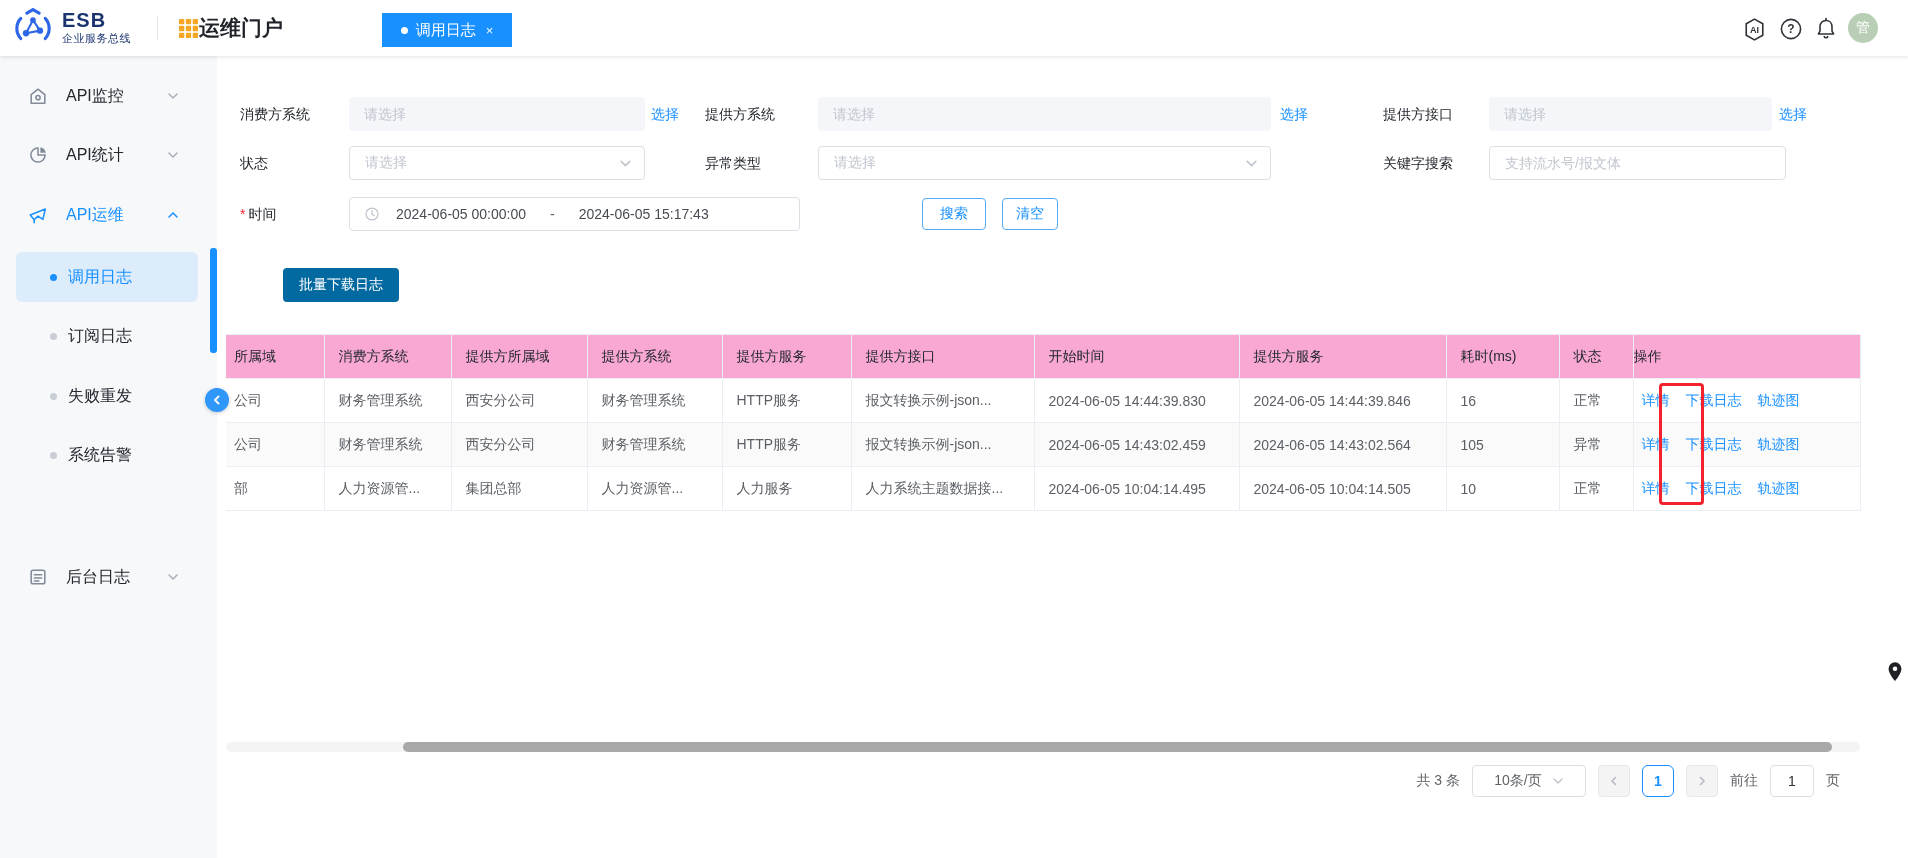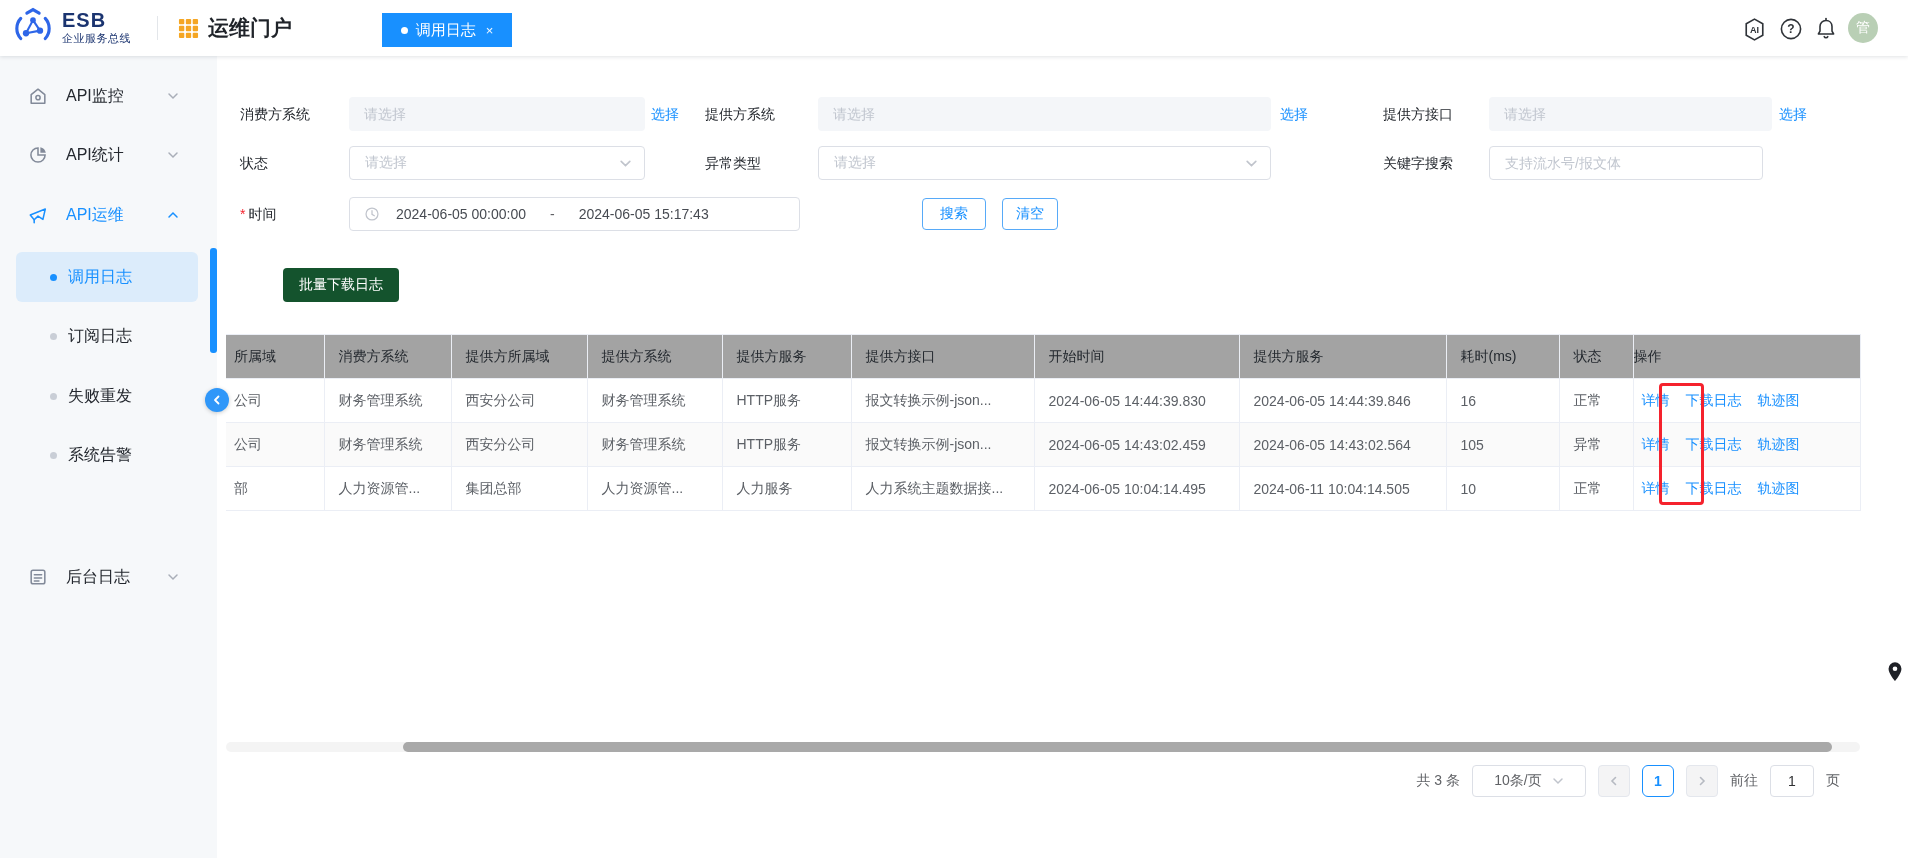--- a/index.html
+++ b/index.html
@@ -8,21 +8,21 @@
   .app { position:relative; width:1908px; height:858px; background:#fff; overflow:hidden; }
 
   
   .topbar { position:absolute; left:0; top:0; width:1908px; height:56px; background:#fff;
     box-shadow:0 1px 4px rgba(0,21,41,.12); z-index:20; }
   .brand { position:absolute; left:12px; top:7px; display:flex; align-items:center; }
   .brand-text { margin-left:8px; color:#1b3470; }
   .brand-title { font-size:20px; font-weight:bold; letter-spacing:1px; line-height:21px; }
   .brand-sub { font-size:11px; letter-spacing:.5px; }
   .vdivider { position:absolute; left:157px; top:16px; width:1px; height:24px; background:#e3e6ea; }
-  .portal { position:absolute; left:178px; top:14px; display:flex; align-items:center; gap:9px; }
+  .portal { position:absolute; left:178px; top:14px; display:flex; align-items:center; }
   .portal-title { font-size:21px; font-weight:bold; color:#1f2329; }
   .tab { position:absolute; left:382px; top:13px; width:130px; height:34px; background:#1890ff;
     color:#fff; display:flex; align-items:center; justify-content:center; font-size:15px; cursor:pointer; }
   .tab-dot { width:7px; height:7px; border-radius:50%; background:#fff; margin-right:8px; }
   .tab-close { margin-left:10px; font-size:13px; opacity:.95; }
   .searchbox { position:absolute; left:1376px; top:14px; width:277px; height:30px; border:1px solid #dfe3e8;
     border-radius:15px; display:flex; align-items:center; padding:0 12px; background:#fff; }
   .searchbox input { border:none; outline:none; flex:1; font-size:14px; margin-left:6px; color:#606266;
     font-family:inherit; background:transparent; }
   .searchbox input::placeholder { color:#b4bac6; }
@@ -62,27 +62,27 @@
     display:flex; align-items:center; padding:0 12px 0 15px; cursor:pointer; }
   .selbox .ph { flex:1; font-size:14px; color:#c1c6cf; }
   .sel-link { position:absolute; font-size:14px; color:#1890ff; cursor:pointer; text-decoration:none; }
   .timebox { position:absolute; left:349px; top:197px; width:451px; height:34px; background:#fff;
     border:1px solid #dcdfe6; border-radius:4px; display:flex; align-items:center; padding:0 14px;
     font-size:14px; color:#474b52; cursor:pointer; }
   .timebox .tsep { margin:0 24px; color:#606266; }
   .timebox .tstart { margin-left:16px; }
   .btn-outline { position:absolute; height:32px; background:#fff; border:1px solid #57aaf8; border-radius:4px;
     color:#1890ff; font-size:14px; cursor:pointer; font-family:inherit; }
-  .btn-disabled { position:absolute; left:283px; top:268px; width:116px; height:34px; background:#14532d;
+  .btn-disabled { position:absolute; left:283px; top:268px; width:116px; height:34px; background:#0369a1;
     border:none; border-radius:4px; color:#fff; font-size:14px; font-family:inherit; cursor:not-allowed; }
 
   
   .logtable { position:absolute; left:226px; top:334px; width:1634px; border-collapse:collapse;
     table-layout:fixed; font-size:14px; color:#5c6066; background:#fff; }
-  .logtable th { height:44px; background:#a3a3a3; border:1px solid #ebeef5; font-weight:500; color:#24292f;
+  .logtable th { height:44px; background:#f9a8d4; border:1px solid #ebeef5; font-weight:500; color:#24292f;
     text-align:left; padding-left:14px; white-space:nowrap; overflow:hidden; }
   .logtable td { height:44px; border:1px solid #ebeef5; padding-left:14px; white-space:nowrap; overflow:hidden; }
   .logtable th:first-child, .logtable td:first-child { border-left:none; padding-left:8px; }
   .logtable th:last-child, .logtable td:last-child { text-align:left; padding-left:0; }
   .logtable tbody tr:nth-child(2) { background:#fafafa; }
   .logtable a { color:#1890ff; text-decoration:none; margin:0 8px; cursor:pointer; }
   .highlight-box { position:absolute; left:1659px; top:383px; width:45px; height:122px;
     border:3px solid #f5222d; border-radius:4px; pointer-events:none; z-index:15; }
 
   
@@ -275,21 +275,21 @@
 
     <span class="flabel" style="left:705px;top:155px">异常类型</span>
     <div class="selbox" style="left:818px;top:146px;width:453px">
       <span class="ph">请选择</span>
       <svg width="13" height="13" viewBox="0 0 12 12">
         <path d="M2 4l4 4 4-4" fill="none" stroke="#c0c4cc" stroke-width="1.5" stroke-linecap="round"></path>
       </svg>
     </div>
 
     <span class="flabel" style="left:1383px;top:155px">关键字搜索</span>
-    <input class="inp-white" style="left: 1489px; top: 146px; width: 274px;" placeholder="支持流水号/报文体">
+    <input class="inp-white" style="left: 1489px; top: 146px; width: 297px;" placeholder="支持流水号/报文体">
 
     <span class="flabel" style="left:240px;top:206px">
       <span class="req">*</span><span>时间</span>
     </span>
     <div class="timebox">
       <svg width="16" height="16" viewBox="0 0 22 22">
         <circle cx="11" cy="11" r="8.2" fill="none" stroke="#c0c4cc" stroke-width="1.7"></circle>
         <path d="M11 6.5v5l3.2 1.9" fill="none" stroke="#c0c4cc" stroke-width="1.7" stroke-linecap="round"></path>
       </svg>
       <span class="tstart">2024-06-05 00:00:00</span>
@@ -363,21 +363,21 @@
         </td>
       </tr>
       <tr>
         <td>部</td>
         <td>人力资源管...</td>
         <td>集团总部</td>
         <td>人力资源管...</td>
         <td>人力服务</td>
         <td>人力系统主题数据接...</td>
         <td>2024-06-05 10:04:14.495</td>
-        <td>2024-06-11 10:04:14.505</td>
+        <td>2024-06-05 10:04:14.505</td>
         <td>10</td>
         <td>正常</td>
         <td>
           <a>详情</a><a>下载日志</a><a>轨迹图</a>
         </td>
       </tr>
     </tbody>
   </table>
 
   <div class="highlight-box"></div>

